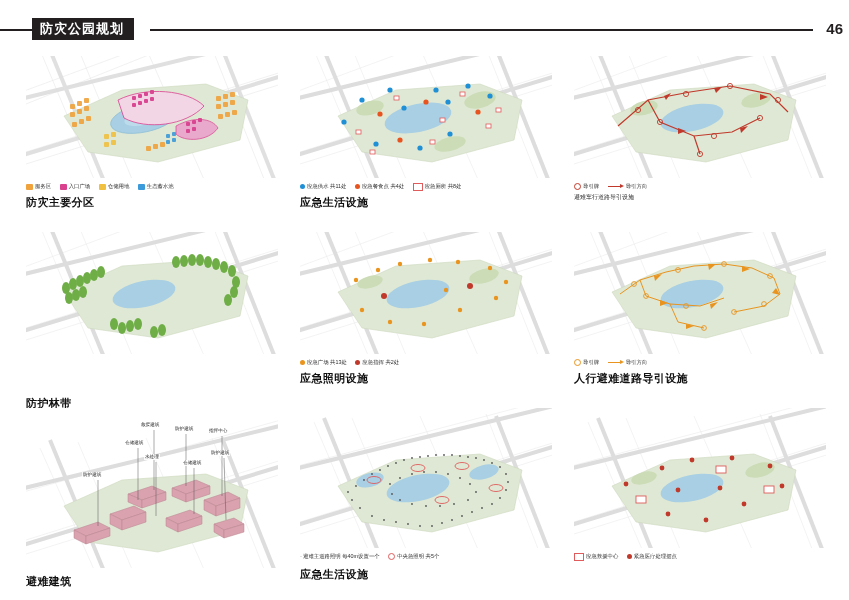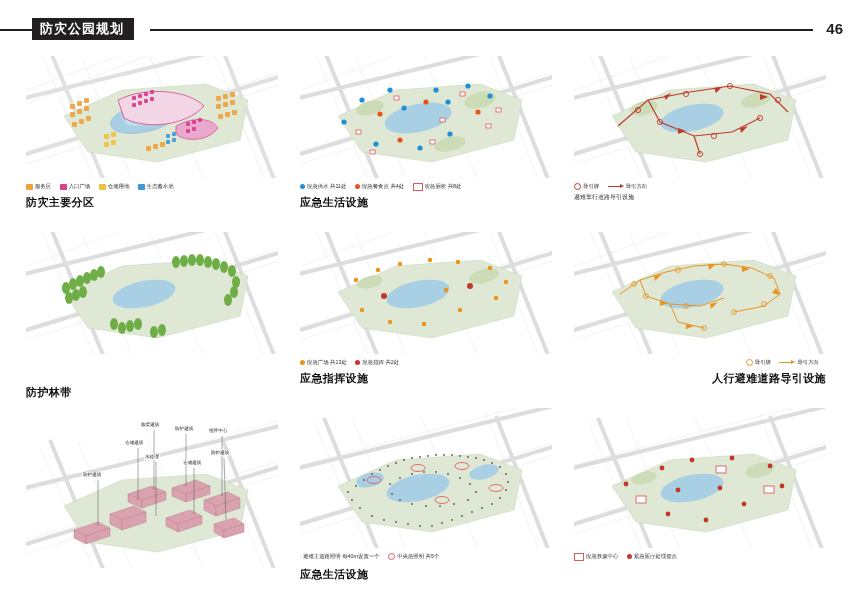--- a/index.html
+++ b/index.html
@@ -471,21 +471,21 @@
             <ellipse cx="96" cy="96" rx="4" ry="6"></ellipse>
               <ellipse cx="104" cy="94" rx="4" ry="6"></ellipse>
             <ellipse cx="112" cy="92" rx="4" ry="6"></ellipse>
               <ellipse cx="88" cy="92" rx="4" ry="6"></ellipse>
             <ellipse cx="128" cy="100" rx="4" ry="6"></ellipse>
               <ellipse cx="136" cy="98" rx="4" ry="6"></ellipse>
           </g>
         </svg>
       </div>
       <div class="legend" style="height:9px;"></div>
-      <div class="caption" style="margin-top:18px;">防护林带</div>
+      <div class="caption" style="margin-top:29px;">防护林带</div>
     </div>
 
     <div class="panel" style="left:274px; top:176px;">
       <div class="map">
         <svg class="base" viewBox="0 0 252 122" preserveAspectRatio="none">
           <rect x="0" y="0" width="252" height="122" fill="#ffffff"></rect>
           <g stroke="#e6e6e6" stroke-width="0.5" fill="none">
             <path d="M-10 38 L120 -10"></path>
               <path d="M0 96 L262 14"></path>
               <path d="M0 108 L262 26"></path>
@@ -524,24 +524,24 @@
           <g fill="#c0392b">
             <circle cx="84" cy="64" r="3"></circle>
               <circle cx="170" cy="54" r="3"></circle>
           </g>
         </svg>
       </div>
       <div class="legend">
         <span class="lg-item"><span class="dot" style="background:#e8941f"></span><span>应急广场 共13处</span></span>
         <span class="lg-item"><span class="dot" style="background:#c0392b"></span><span>应急指挥 共2处</span></span>
       </div>
-      <div class="caption">应急指挥设施</div>
+      <div class="caption">应急照明设施</div>
     </div>
 
-    <div class="panel" style="left:548px; top:176px;text-align:right;">
+    <div class="panel" style="left:548px; top:176px;">
       <div class="map">
         <svg class="base" viewBox="0 0 252 122" preserveAspectRatio="none">
           <rect x="0" y="0" width="252" height="122" fill="#ffffff"></rect>
           <g stroke="#e6e6e6" stroke-width="0.5" fill="none">
             <path d="M-10 38 L120 -10"></path>
               <path d="M0 96 L262 14"></path>
               <path d="M0 108 L262 26"></path>
             <path d="M14 -6 L70 128"></path>
               <path d="M52 -8 L108 128"></path>
               <path d="M120 -8 L180 128"></path>
@@ -648,20 +648,21 @@
         </svg>
         <div class="callout" style="left:114px; top:14px;">救援建筑</div>
         <div class="callout" style="left:148px; top:18px;">防护建筑</div>
         <div class="callout" style="left:182px; top:20px;">指挥中心</div>
         <div class="callout" style="left:98px; top:32px;">仓储建筑</div>
         <div class="callout" style="left:118px; top:46px;">水处理</div>
         <div class="callout" style="left:156px; top:52px;">仓储建筑</div>
         <div class="callout" style="left:184px; top:42px;">防护建筑</div>
         <div class="callout" style="left:56px; top:64px;">防护建筑</div>
       </div>
+      <div class="caption">避难建筑</div>
     </div>
 
     <div class="panel tall" style="left:274px; top:352px;">
       <div class="map" style="height:140px;">
         <svg class="base" viewBox="0 0 252 140" preserveAspectRatio="none">
           <rect x="0" y="0" width="252" height="140" fill="#ffffff"></rect>
           <g stroke="#e6e6e6" stroke-width="0.5" fill="none">
             <path d="M-10 60 L262 -12"></path>
               <path d="M0 114 L262 32"></path>
               <path d="M0 126 L262 44"></path>

